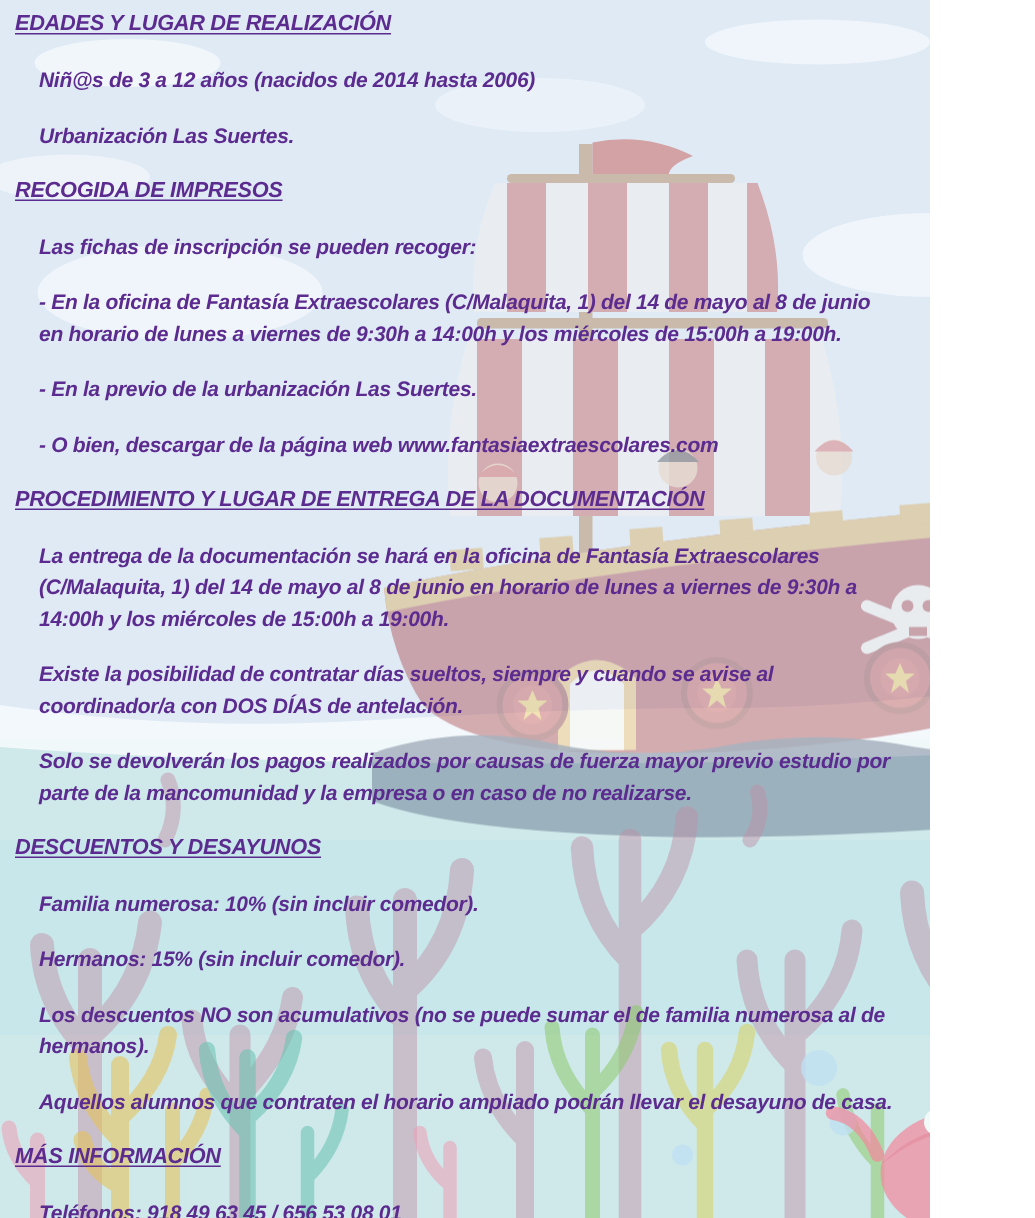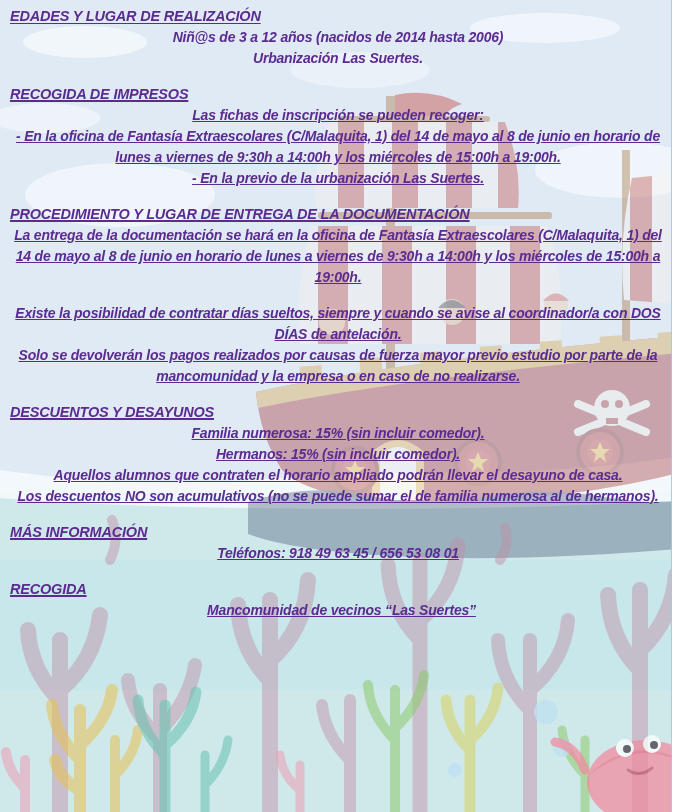--- a/index.html
+++ b/index.html
@@ -1,38 +1,38 @@
 <!DOCTYPE html>
 <html><head>
 <meta charset="utf-8">
 <style>
   html,body{margin:0;padding:0;}
   .page{
     position:relative;
-    width:672px;height:812px;
+    width:620px;height:812px;
     overflow:hidden;
     background:#0ea5e9;
     font-family:"Liberation Sans", sans-serif;
   }
   .bg{position:absolute;inset:0;z-index:0;}
   .content{
     position:relative;z-index:1;
     padding:6px 6px 0 10px;
     color:#5b2b8f;
     font-weight:bold;font-style:italic;
     font-size:14px;line-height:21px;letter-spacing:-0.2px;
   }
   .sec{margin:0;}
-  .sec + .sec{margin-top:15px;text-decoration:underline;}
+  .sec + .sec{margin-top:15px;}
   .h{
     margin:0;font-size:14.5px;line-height:21px;
     text-decoration:underline;text-underline-offset:2px;
     font-weight:bold;font-style:italic;
   }
-  .ln{margin:0;text-align:center;}
+  .ln{margin:16px;}
   .indent{padding-left:7px;}
 </style>
 </head>
 <body>
 
 <div class="page">
 
   <div class="bg">
     <svg width="690" height="812" viewBox="0 0 690 812" xmlns="http://www.w3.org/2000/svg">
 
@@ -199,38 +199,39 @@
       <h2 class="h">EDADES Y LUGAR DE REALIZACIÓN</h2>
       <p class="ln">Niñ@s de 3 a 12 años (nacidos de 2014 hasta 2006)</p>
       <p class="ln">Urbanización Las Suertes.</p>
     </section>
 
     <section class="sec">
       <h2 class="h">RECOGIDA DE IMPRESOS</h2>
       <p class="ln">Las fichas de inscripción se pueden recoger:</p>
       <p class="ln">- En la oficina de Fantasía Extraescolares (C/Malaquita, 1) del 14 de mayo al 8 de junio en horario de lunes a viernes de 9:30h a 14:00h y los miércoles de 15:00h a 19:00h.</p>
       <p class="ln">- En la previo de la urbanización Las Suertes.</p>
+      <p class="ln">- O bien, descargar de la página web www.fantasiaextraescolares.com</p>
     </section>
 
     <section class="sec">
       <h2 class="h">PROCEDIMIENTO Y LUGAR DE ENTREGA DE LA DOCUMENTACIÓN</h2>
       <p class="ln">La entrega de la documentación se hará en la oficina de Fantasía Extraescolares (C/Malaquita, 1) del 14 de mayo al 8 de junio en horario de lunes a viernes de 9:30h a 14:00h y los miércoles de 15:00h a 19:00h.</p>
     </section>
 
     <section class="sec">
       <p class="ln">Existe la posibilidad de contratar días sueltos, siempre y cuando se avise al coordinador/a con DOS DÍAS de antelación.</p>
       <p class="ln">Solo se devolverán los pagos realizados por causas de fuerza mayor previo estudio por parte de la mancomunidad y la empresa o en caso de no realizarse.</p>
     </section>
 
     <section class="sec">
       <h2 class="h">DESCUENTOS Y DESAYUNOS</h2>
-      <p class="ln">Familia numerosa: 15% (sin incluir comedor).</p>
+      <p class="ln">Familia numerosa: 10% (sin incluir comedor).</p>
       <p class="ln">Hermanos: 15% (sin incluir comedor).</p>
+      <p class="ln">Los descuentos NO son acumulativos (no se puede sumar el de familia numerosa al de hermanos).</p>
       <p class="ln">Aquellos alumnos que contraten el horario ampliado podrán llevar el desayuno de casa.</p>
-      <p class="ln">Los descuentos NO son acumulativos (no se puede sumar el de familia numerosa al de hermanos).</p>
     </section>
 
     <section class="sec">
       <h2 class="h">MÁS INFORMACIÓN</h2>
       <p class="ln">Teléfonos: 918 49 63 45 / 656 53 08 01</p>
     </section>
 
     <section class="sec">
       <h2 class="h">RECOGIDA</h2>
       <p class="ln indent">Mancomunidad de vecinos “Las Suertes”</p>

